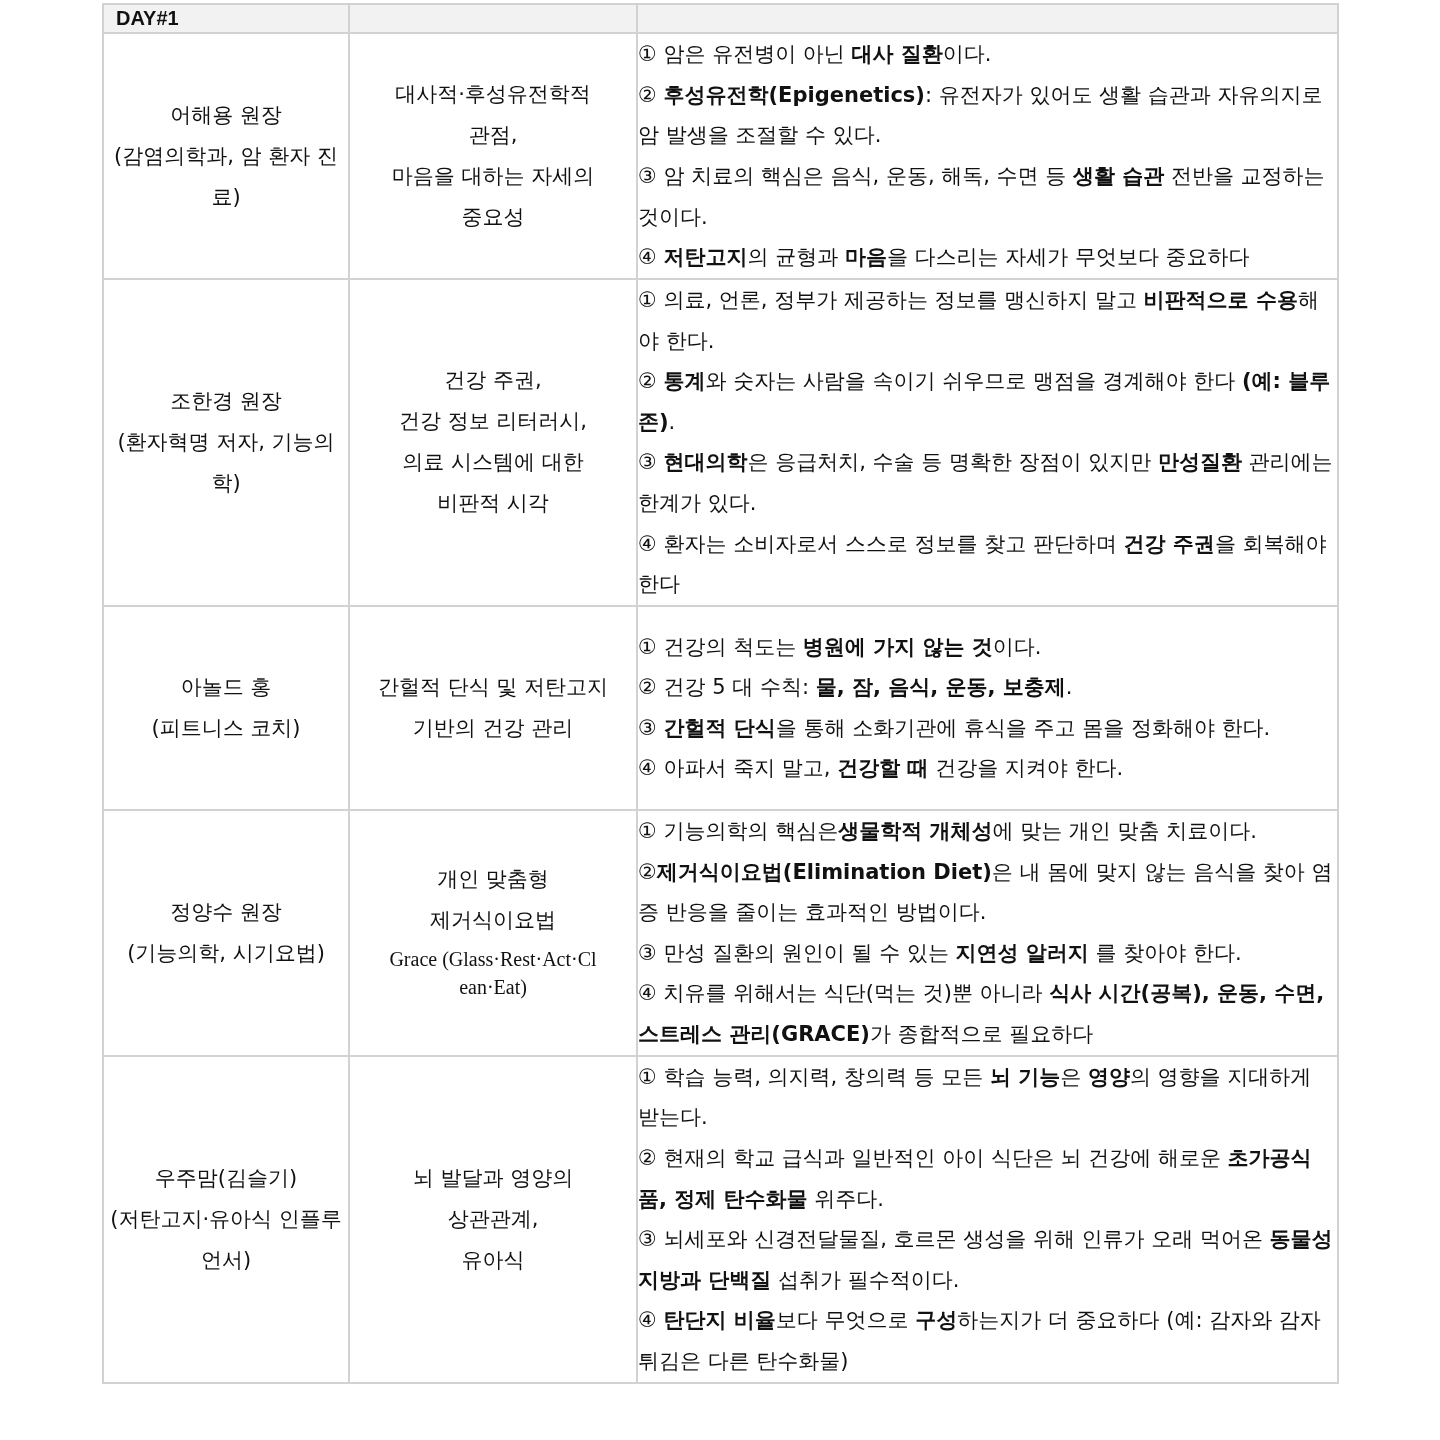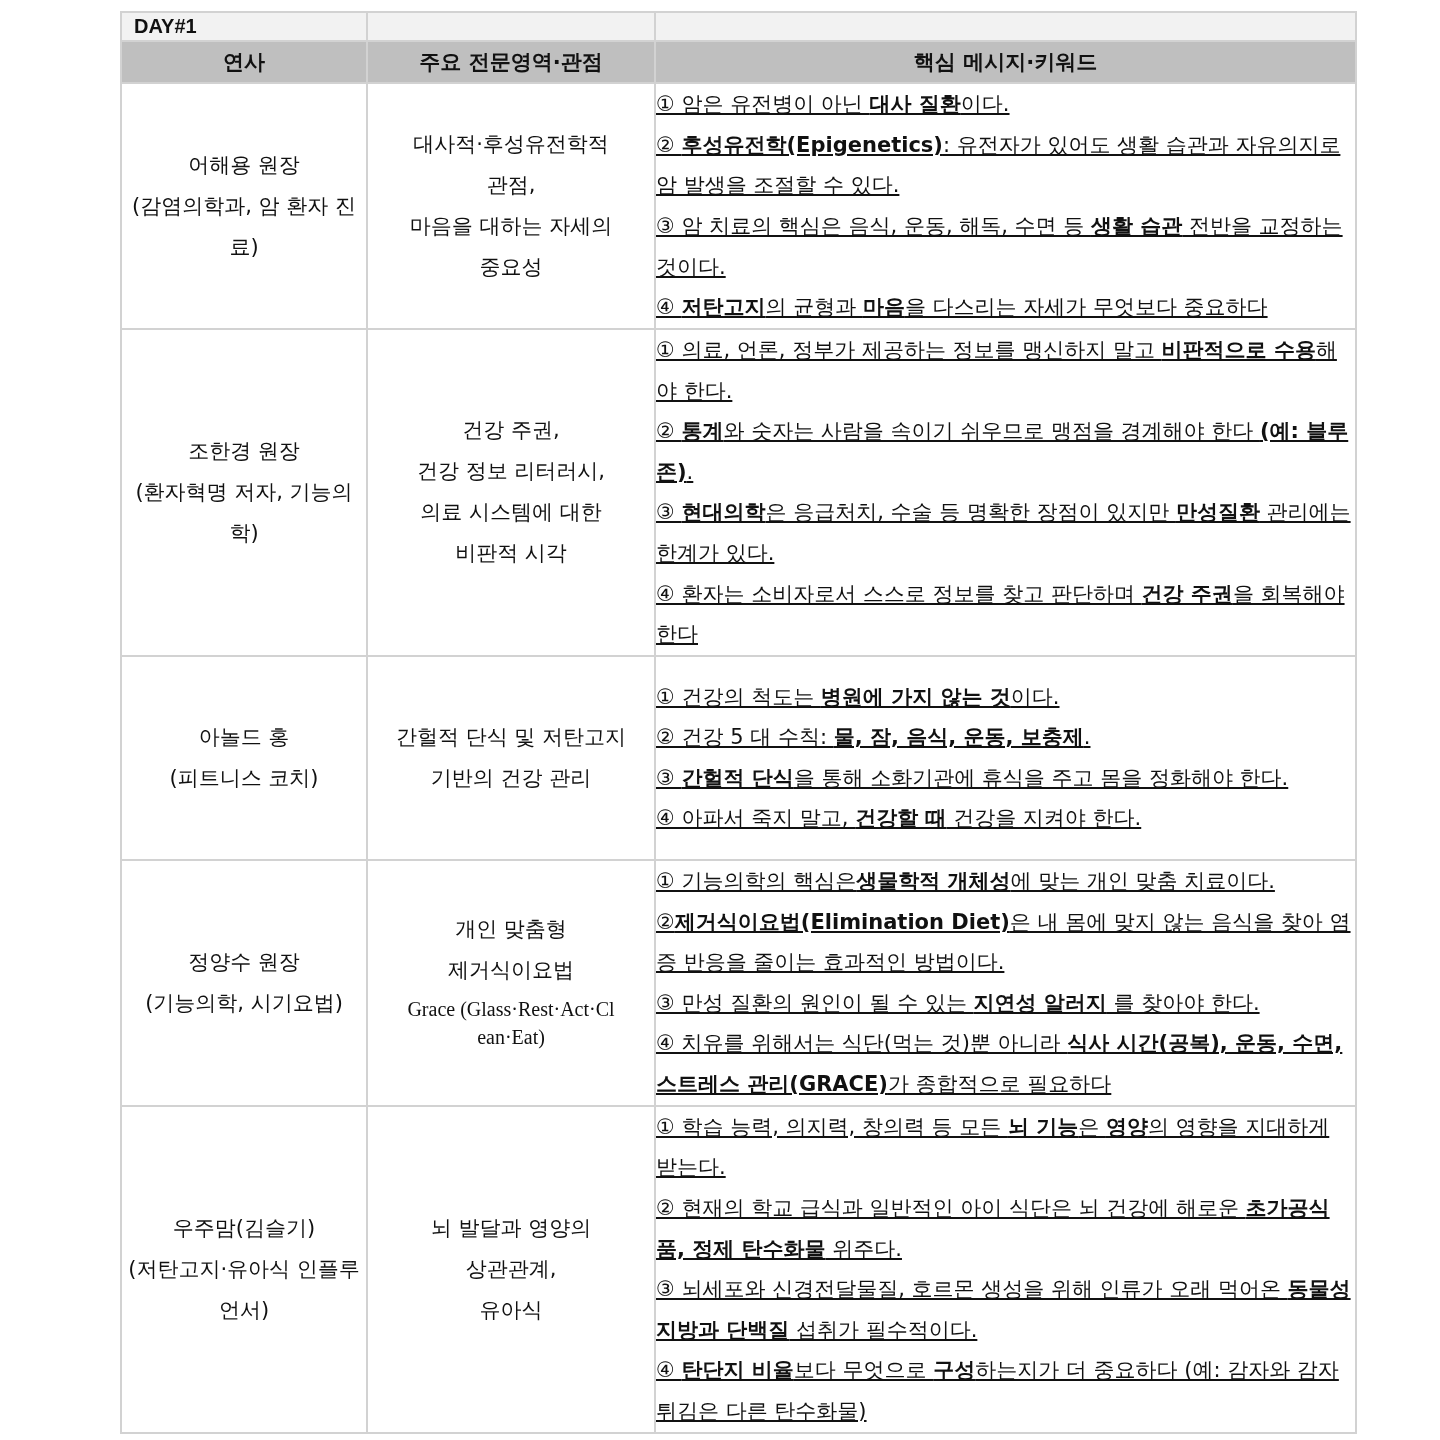--- a/index.html
+++ b/index.html
@@ -10,26 +10,25 @@
     body {
       width: 1440px;
       height: 1440px;
       position: relative;
       font-family: "DejaVu Sans", "Liberation Sans", sans-serif;
       color: #111111;
       overflow: hidden;
     }
     table.summary {
       position: absolute;
-      left: 120px;
+      left: 102px;
       top: 3px;
       width: 1235px;
       border-collapse: collapse;
       table-layout: fixed;
-      margin-top: 8px;
     }
     table.summary td, table.summary th {
       border: 2px solid #d2d2d2;
       padding: 0;
       vertical-align: middle;
     }
     col.c1 { width: 246px; }
     col.c2 { width: 288px; }
     col.c3 { width: 701px; }
 
@@ -58,21 +57,20 @@
     td.speaker .desc { display: block; padding: 0 4px; }
     td.area .line { display: block; }
     td.area .line.latin { font-family: Liberation Serif, serif; font-size: 20px; line-height: 28px; }
     td.area .latin-block { padding-top: 4px; padding-bottom: 6px; }
 
     td.msgs {
       padding: 0 12px 0 12px;
       font-size: 21px;
       line-height: 40.6px;
       text-align: left;
-      text-decoration: underline;
     }
     td.msgs .item { display: block; }
     td.msgs b { font-weight: bold; }
 
     tr.r1 { height: 246px; }
     tr.r2 { height: 326px; }
     tr.r3 { height: 204px; }
     tr.r4 { height: 246px; }
     tr.r5 { height: 326px; }
   </style>
@@ -83,25 +81,20 @@
   <colgroup>
       <col class="c1">
       <col class="c2">
       <col class="c3">
     </colgroup>
   <tbody>
       <tr class="day-row">
     <td>DAY#1</td>
     <td></td>
     <td></td>
-  </tr>
-  <tr class="head-row">
-    <th>연사</th>
-    <th>주요 전문영역·관점</th>
-    <th>핵심 메시지·키워드</th>
   </tr>
 
   <tr class="r1">
     <td class="speaker">
       <span class="name">어해용 원장</span>
       <span class="desc">(감염의학과, 암 환자 진료)</span>
     </td>
     <td class="area">
       <span class="line">대사적·후성유전학적</span>
       <span class="line">관점,</span>

